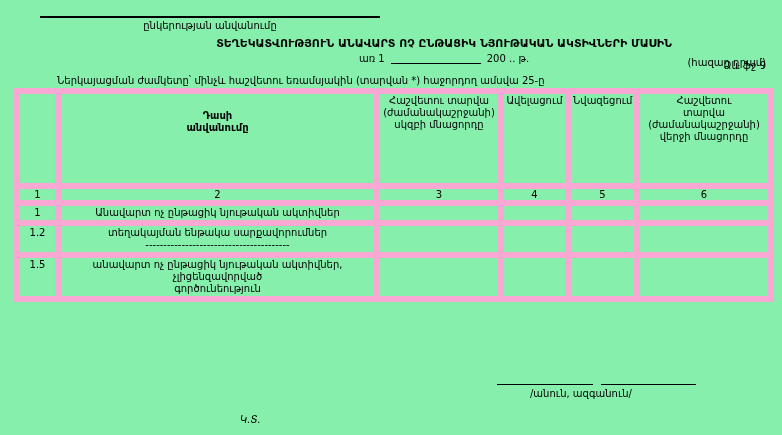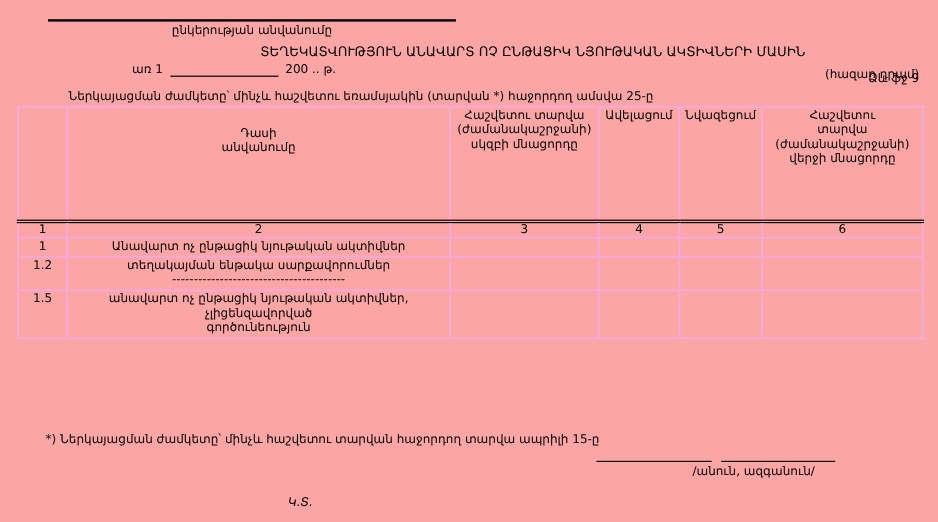--- a/index.html
+++ b/index.html
@@ -1,40 +1,40 @@
 <!DOCTYPE html>
 <html><head>
 <meta charset="utf-8">
 <style>
   * { margin:0; padding:0; box-sizing:border-box; }
   html, body { background:#ffffff; }
   .page {
     position:relative;
     width:782px; height:435px;
-    background:#fca5a5;
+    background:#86efac;
     color:#000;
     font-family:"DejaVu Sans", sans-serif;
     font-size:10px;
     overflow:hidden;
   }
   .company-line {
     position:absolute; left:40px; top:6px; width:340px; height:12px;
     border-bottom:2px solid #000;
   }
   .company-label {
     position:absolute; left:40px; top:20px; width:340px;
     text-align:center; font-size:10px;
   }
   .form-title {
     position:absolute; left:110px; right:4px; top:37px;
-    text-align:center; font-weight:normal; font-size:11px;
+    text-align:center; font-weight:bold; font-size:11px;
   }
   .date-line {
     position:absolute; left:110px; right:4px; top:53px;
-    font-size:10px;
+    text-align:center; font-size:10px;
   }
   .date-blank {
     display:inline-block; width:90px; height:11px;
     border-bottom:1px solid #000; margin:0 6px;
     vertical-align:bottom;
   }
   .form-code {
     position:absolute; right:16px; top:60px; font-size:10px;
   }
   .deadline-note {
@@ -42,53 +42,53 @@
   }
   .units-note {
     position:absolute; right:16px; top:57px; font-size:10px;
   }
   .form-table {
     position:absolute; left:14px; top:88px; width:754px;
     border-collapse:collapse; table-layout:fixed;
     border:2px solid #000;
   }
   .form-table th, .form-table td {
-    border:2px solid #f9a8d4;
+    border:6px solid #f9a8d4;
     font-weight:normal;
     text-align:center;
     vertical-align:top;
     white-space:pre-line;
     font-size:10px;
     line-height:12px;
     padding:1px 2px;
   }
   .head-row th { height:95px; }
-  .head-row th.col-name-h { padding-top:16px; }
+  .head-row th.col-name-h { padding-top:16px;font-weight:bold; }
   .num-row td {
     border-top:3px double #000;
     height:13px; padding:0; line-height:11px;
   }
   tbody td { min-height:13px; }
   .footnote {
     position:absolute; left:38px; top:361px; font-size:10px;
   }
   .sig-left-label {
     position:absolute; left:178px; top:388px; font-size:10px;
   }
   .sig-line-1 {
     position:absolute; left:497px; top:373px; width:96px; height:12px;
     border-bottom:1px solid #000;
   }
   .sig-line-2 {
     position:absolute; left:601px; top:373px; width:95px; height:12px;
     border-bottom:1px solid #000;
   }
   .sig-right-label {
-    position:absolute; left:548px; top:388px; width:160px;
-    text-align:center; font-size:10px;
+    position:absolute; left:530px; top:388px; width:160px;
+    font-size:10px;
   }
   .seal-label {
     position:absolute; left:240px; top:414px; font-size:10px;font-style:italic;
   }
 </style>
 </head>
 <body>
 
 <div class="page">
 
@@ -162,21 +162,20 @@
           <td>անավարտ ոչ ընթացիկ նյութական ակտիվներ, չլիցենզավորված
 գործունեություն</td>
           <td></td>
           <td></td>
           <td></td>
           <td></td>
         </tr>
       </tbody>
   </table>
 
-  <div class="footnote">*) Ներկայացման ժամկետը՝ մինչև հաշվետու տարվան հաջորդող տարվա ապրիլի 15-ը</div>
 
   <div class="sig-line-1"></div>
   <div class="sig-line-2"></div>
   <div class="sig-right-label">/անուն, ազգանուն/</div>
 
   <div class="seal-label">Կ.Տ.</div>
 
 </div>
 
 </body></html>

